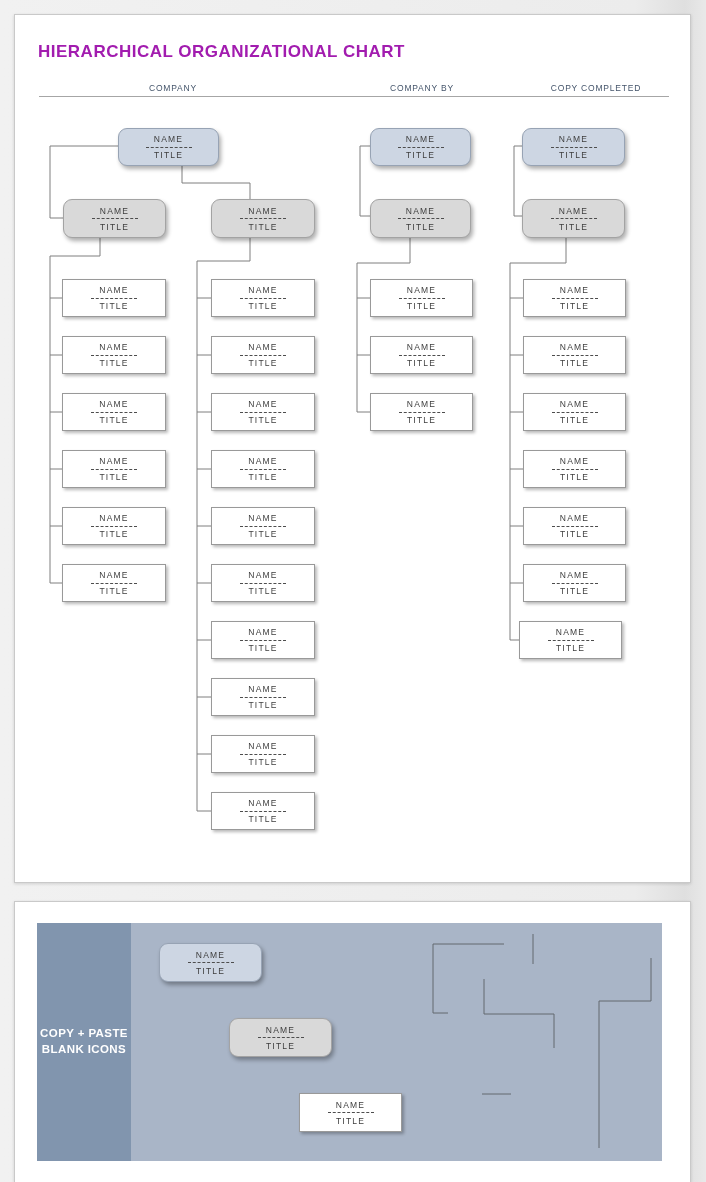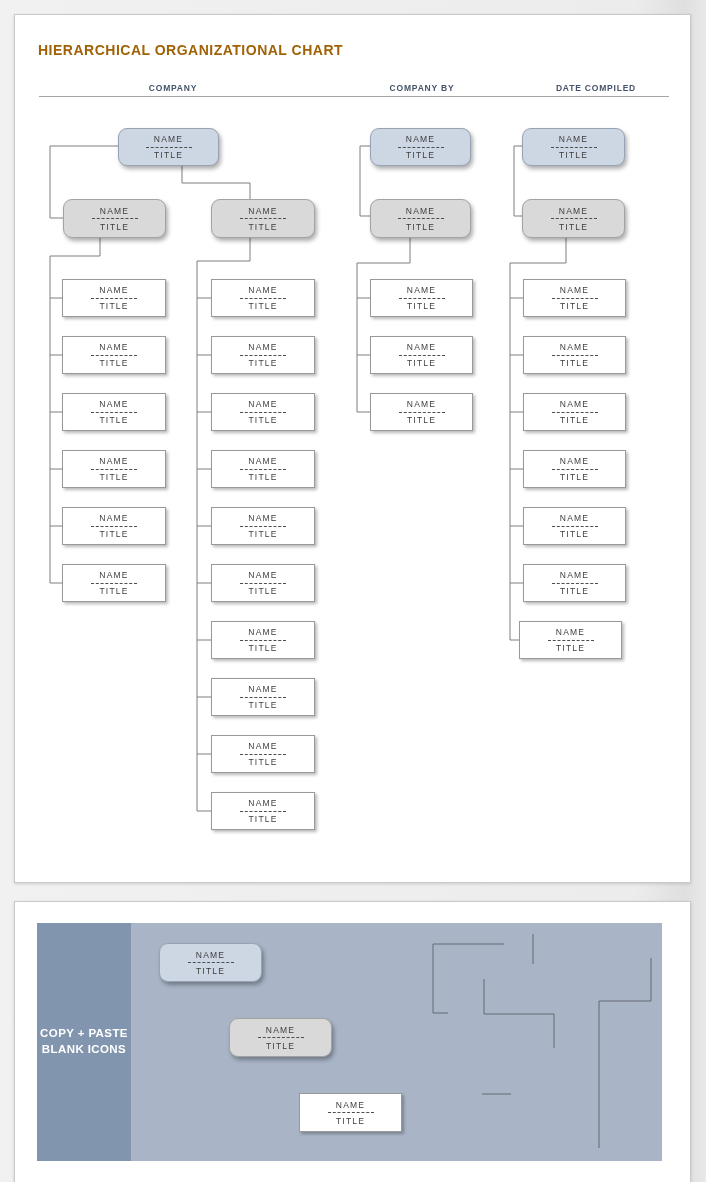--- a/index.html
+++ b/index.html
@@ -14,26 +14,26 @@
   .page {
     position:absolute; left:14px; width:677px;
     background:#ffffff; border:1px solid #c9c9c9;
     box-shadow:0 1px 3px rgba(0,0,0,0.14);
   }
   #page1 { top:14px; height:869px; }
   #page2 { top:901px; height:281px; border-bottom:none; }
 
   .doc-title {
     position:absolute; left:23px; top:27px;
-    font-size:14px; font-weight:bold; letter-spacing:0.5px;
-    color:#a16207;
+    font-size:17px; font-weight:bold; letter-spacing:0.5px;
+    color:#a21caf;
   }
   .hdr-label {
     position:absolute; top:68px; transform:translateX(-50%);
-    font-size:8.5px; font-weight:bold; letter-spacing:0.8px;
+    font-size:8.5px; font-weight:normal; letter-spacing:0.8px;
     color:#44546a; white-space:nowrap;
   }
   .hdr-rule {
     position:absolute; left:24px; top:81px; width:630px;
     border-top:1px solid #a6a6a6;
   }
 
   svg.wires { position:absolute; left:0; top:0; pointer-events:none; }
   svg.wires path { fill:none; stroke:#7f7f7f; stroke-width:1; }
   svg.wires.panel-wires path { stroke:#63696f; }
@@ -69,21 +69,21 @@
 <body>
 
 <div class="stage">
 
   <div class="page" id="page1">
 
     <div class="doc-title">HIERARCHICAL ORGANIZATIONAL CHART</div>
 
     <div class="hdr-label" style="left:158px">COMPANY</div>
     <div class="hdr-label" style="left:407px">COMPANY BY</div>
-    <div class="hdr-label" style="left:581px">DATE COMPILED</div>
+    <div class="hdr-label" style="left:581px">COPY COMPLETED</div>
     <div class="hdr-rule"></div>
 
     <svg class="wires" width="677" height="869" viewBox="0 0 677 869">
 
       <path d="M103,131 H35 V203 H48"></path>
 
       <path d="M167,151 V168 H235 V184"></path>
 
       <path d="M85,223 V241 H35 V568 M35,283 H47 M35,340 H47 M35,397 H47 M35,454 H47 M35,511 H47 M35,568 H47"></path>
 

